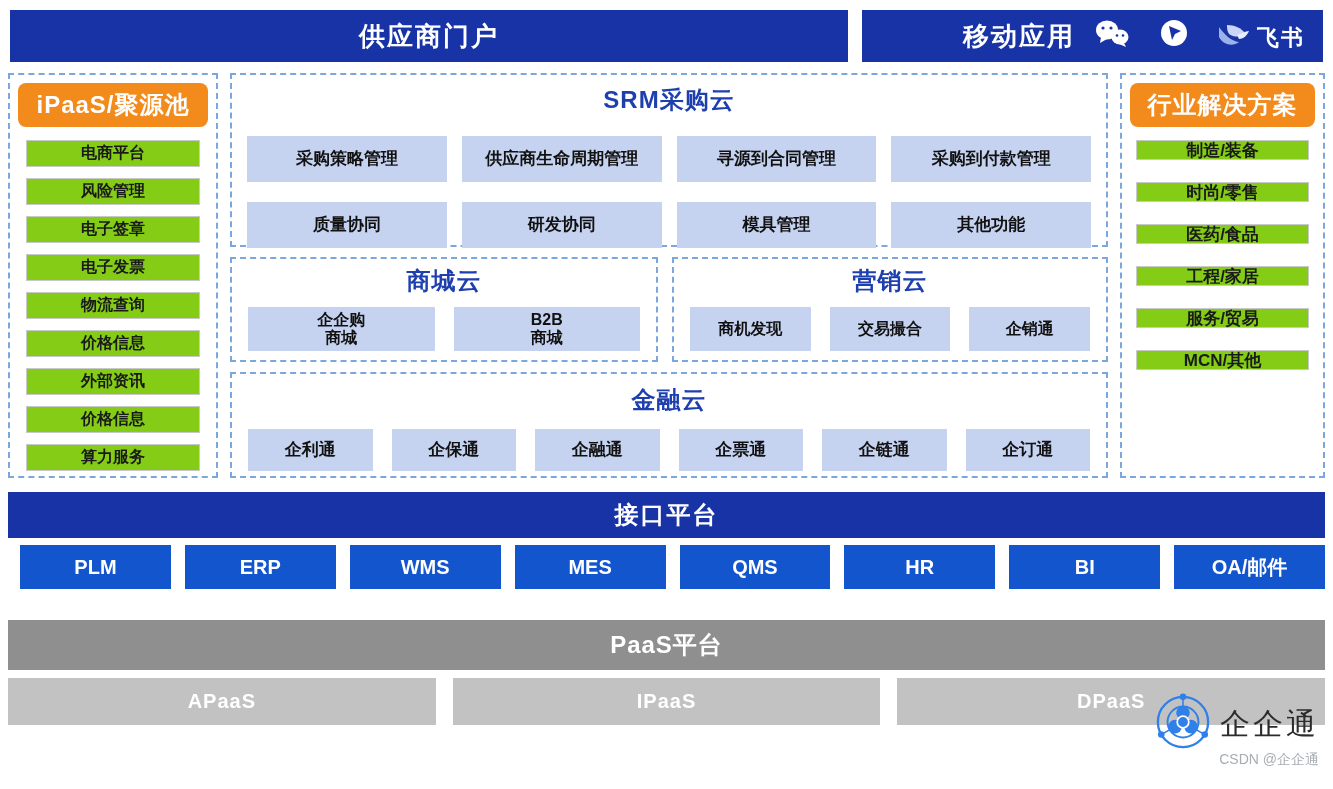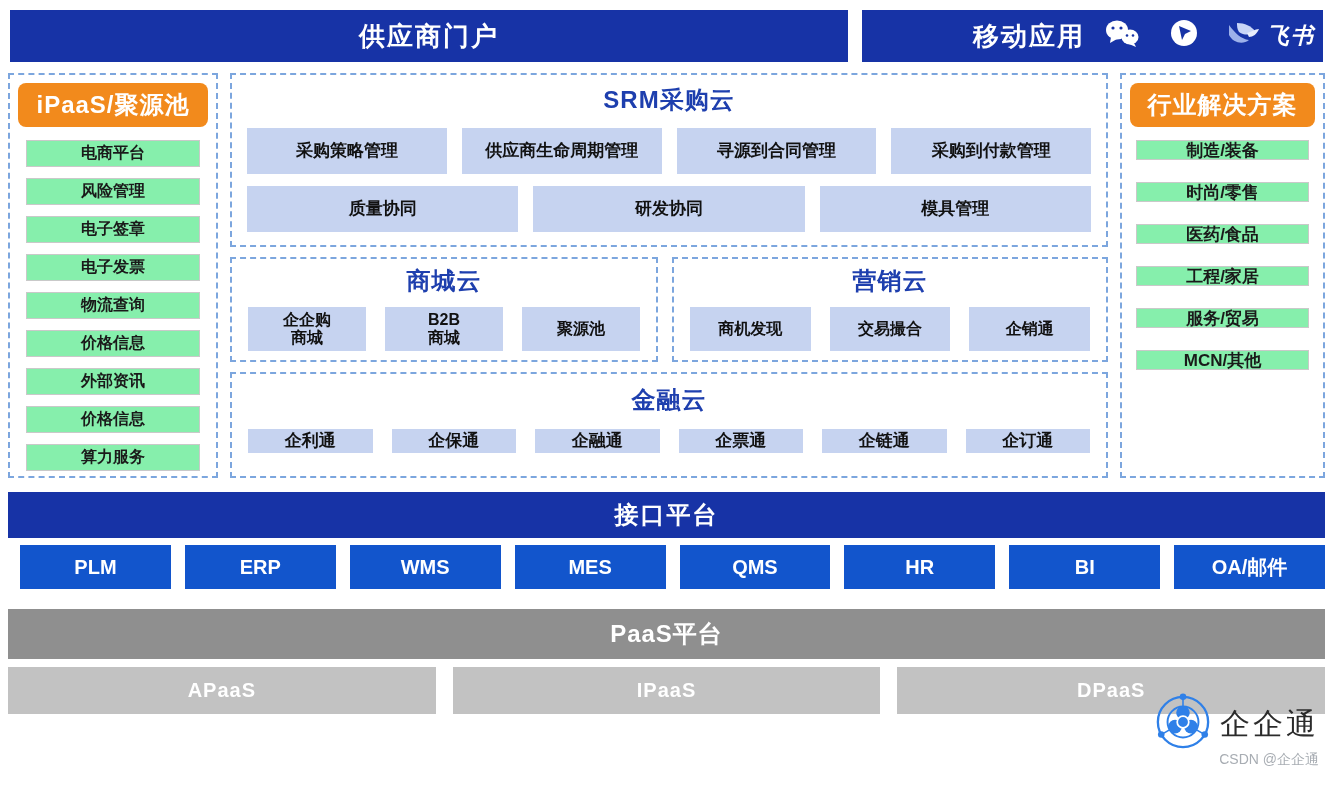--- a/index.html
+++ b/index.html
@@ -10,79 +10,79 @@
     position:relative; overflow:hidden;
   }
   
   .top-row { display:flex; gap:14px; padding:10px 10px 0 10px; }
   .banner {
     background:#1733a6; color:#fff; height:52px;
     display:flex; align-items:center; justify-content:center;
     font-size:26px; font-weight:bold; letter-spacing:2px;
   }
   .banner.supplier { width:838px; }
-  .banner.mobile { flex:1; justify-content:flex-end; padding-right:8px; gap:18px; }
-  .banner .icons { display:flex; align-items:center; gap:28px;font-style:italic; }
+  .banner.mobile { flex:1; justify-content:flex-end; padding-right:18px; gap:18px; }
+  .banner .icons { display:flex; align-items:flex-end; gap:28px; }
   .feishu-wrap { display:flex; align-items:center; gap:6px; font-size:22px; }
 
   
   .main-row { display:flex; gap:12px; padding:11px 8px 0 8px; align-items:stretch; }
   .panel-dashed { border:2px dashed #7ca6de; background:#fff; }
   .side-panel { width:210px; height:405px; }
   .side-panel.right { width:205px; }
   .orange-header {
     background:#f28a1c; color:#fff; font-weight:bold; font-size:24px;
     height:44px; margin:8px 8px 13px 8px; border-radius:8px;
     display:flex; align-items:center; justify-content:center; letter-spacing:1px;
   }
   .side-item {
-    background:#86efac; border:1px solid #c9c9c9; color:#1a1a1a;
+    background:#84cc16; border:1px solid #c9c9c9; color:#1a1a1a;
     font-weight:bold; font-size:16px;
     display:flex; align-items:center; justify-content:center;
   }
   .left .side-item { height:27px; margin:0 16px 11px 16px; }
   .right .side-item { height:20px; margin:0 14px 22px 14px; font-size:17px; }
 
   .center-col { flex:1; display:flex; flex-direction:column; gap:10px; }
   .cloud-title { color:#1e3fae; font-weight:bold; font-size:24px; text-align:center; letter-spacing:1px; }
   .blue-box {
     background:#c6d3f0; color:#111; font-weight:bold; font-size:17px;
     display:flex; align-items:center; justify-content:center; text-align:center;
     white-space:pre-line; line-height:1.15;
   }
   .srm-panel { height:174px; }
   .srm-panel .cloud-title { padding-top:9px; }
-  .srm-row { display:flex; gap:15px; padding:0 15px; margin-top:12px; }
+  .srm-row { display:flex; gap:15px; padding:0 15px; margin-top:20px; }
   .srm-row .blue-box { flex:1; height:46px; }
   .mid-row { display:flex; gap:14px; height:105px; }
   .mall-panel { flex:0 0 428px; }
   .marketing-panel { flex:1; }
   .mid-row .cloud-title { padding-top:6px; }
   .tri-row { display:flex; gap:19px; padding:0 16px; margin-top:10px; }
   .tri-row .blue-box { flex:1; height:44px; font-size:16px; }
   .finance-panel { flex:1; }
   .finance-panel .cloud-title { padding-top:10px; }
   .fin-row { display:flex; gap:19px; padding:0 16px; margin-top:13px; }
-  .fin-row .blue-box { flex:1; height:24px; }
+  .fin-row .blue-box { flex:1; height:42px; }
 
   
   .iface-bar {
     margin:14px 8px 0 8px; height:46px; background:#1733a6; color:#fff;
     font-size:24px; font-weight:bold; letter-spacing:2px;
     display:flex; align-items:center; justify-content:center;
   }
   .systems-row { display:flex; gap:14px; margin:7px 8px 0 8px;padding-left:12px; }
   .system-box {
     flex:1; height:44px; background:#1255cc; color:#fff;
     font-weight:bold; font-size:20px;
     display:flex; align-items:center; justify-content:center;
   }
   
   .paas-bar {
-    margin:20px 8px 0 8px; height:50px; background:#8f8f8f; color:#fff;
+    margin:31px 8px 0 8px; height:50px; background:#8f8f8f; color:#fff;
     font-size:24px; font-weight:bold; letter-spacing:1px;
     display:flex; align-items:center; justify-content:center;
   }
   .paas-row { display:flex; gap:17px; margin:8px 8px 0 8px; }
   .paas-box {
     flex:1; height:47px; background:#c2c2c2; color:#fff;
     font-weight:bold; font-size:20px; letter-spacing:1px;
     display:flex; align-items:center; justify-content:center;
   }
   
@@ -158,32 +158,32 @@
       <div class="srm-row">
         <div class="blue-box">采购策略管理</div>
         <div class="blue-box">供应商生命周期管理</div>
         <div class="blue-box">寻源到合同管理</div>
         <div class="blue-box">采购到付款管理</div>
       </div>
       <div class="srm-row">
         <div class="blue-box">质量协同</div>
         <div class="blue-box">研发协同</div>
         <div class="blue-box">模具管理</div>
+        <div class="blue-box">其他功能</div>
       </div>
     </div>
 
     <div class="mid-row">
       <div class="panel-dashed mall-panel">
         <div class="cloud-title">商城云</div>
         <div class="tri-row">
           <div class="blue-box">企企购
 商城</div>
           <div class="blue-box">B2B
 商城</div>
-          <div class="blue-box">聚源池</div>
         </div>
       </div>
       <div class="panel-dashed marketing-panel">
         <div class="cloud-title">营销云</div>
         <div class="tri-row">
           <div class="blue-box">商机发现</div>
           <div class="blue-box">交易撮合</div>
           <div class="blue-box">企销通</div>
         </div>
       </div>

